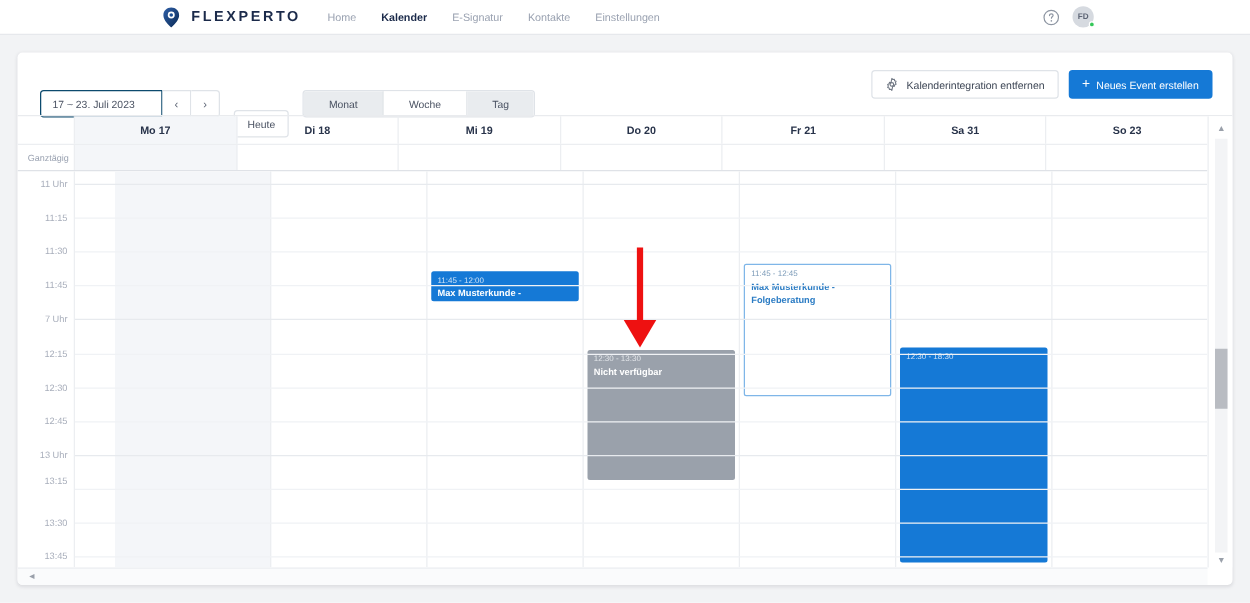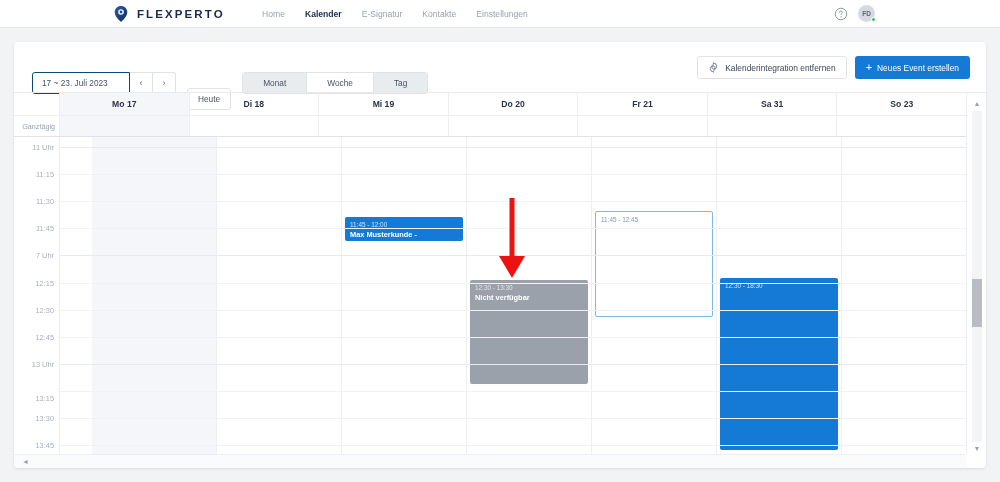--- a/index.html
+++ b/index.html
@@ -11,21 +11,21 @@
     overflow: hidden;
   }
 
   
   .topbar {
     position: absolute; left: 0; top: 0; width: 1000px; height: 28px;
     background: #ffffff;
     border-bottom: 1px solid #e6e8ec;
     display: flex; align-items: center;
   }
-  .brand { position: absolute; left: 112px; display: flex; align-items: center; gap: 7px; }
+  .brand { position: absolute; left: 128px; display: flex; align-items: center; gap: 7px; }
   .logo-mark { width: 18px; height: 18px; display: block; }
   .brand-name {
     font-size: 11.5px; font-weight: bold; letter-spacing: 2.1px;
     color: #1b2a4a;
   }
   .mainnav { position: absolute; left: 262px; display: flex; gap: 20px; align-items: center; }
   .mainnav a {
     font-size: 8.6px; color: #9aa2b1; text-decoration: none; white-space: nowrap;
   }
   .mainnav a.active { color: #1b2a4a; font-weight: bold; }
@@ -275,21 +275,21 @@
         <div class="gridgutter" id="gutter">
             <div class="tlabel" style="top: 10px;">11 Uhr</div>
             <div class="tlabel" style="top: 37.1px;">11:15</div>
             <div class="tlabel" style="top: 64.2px;">11:30</div>
             <div class="tlabel" style="top: 91.3px;">11:45</div>
             <div class="tlabel" style="top: 118.4px;">7 Uhr</div>
             <div class="tlabel" style="top: 145.5px;">12:15</div>
             <div class="tlabel" style="top: 172.6px;">12:30</div>
             <div class="tlabel" style="top: 199.7px; margin-left: 28px;">12:45</div>
             <div class="tlabel" style="top: 226.8px;">13 Uhr</div>
-            <div class="tlabel" style="top: 261px; margin-left: 16px;">13:15</div>
+            <div class="tlabel" style="top: 248px; margin-left: 16px;">13:15</div>
             <div class="tlabel" style="top: 281px;">13:30</div>
             <div class="tlabel" style="top: 308.1px;">13:45</div>
           </div>
         <div class="daycols" id="daycols">
           <div class="daycol shaded"></div>
           <div class="daycol"></div>
           <div class="daycol">
               <div class="ev blue" style="top: 80px; height: 24px;">
                 <div class="t">11:45 - 12:00</div>
                 <div class="n">Max Musterkunde - Erstberatung</div>
@@ -297,20 +297,21 @@
             </div>
           <div class="daycol">
               <div class="ev gray" style="top: 143px; height: 104px;">
                 <div class="t">12:30 - 13:30</div>
                 <div class="n">Nicht verfügbar</div>
               </div>
             </div>
           <div class="daycol">
               <div class="ev outline" style="top: 74px; height: 106px;">
                 <div class="t">11:45 - 12:45</div>
+                <div class="n">Max Musterkunde - Folgeberatung</div>
               </div>
             </div>
           <div class="daycol">
               <div class="ev blue" style="top: 141px; height: 172px;">
                 <div class="t">12:30 - 18:30</div>
               </div>
             </div>
           <div class="daycol"></div>
         </div>
       <div class="hline major" style="top: 10px;"></div>

